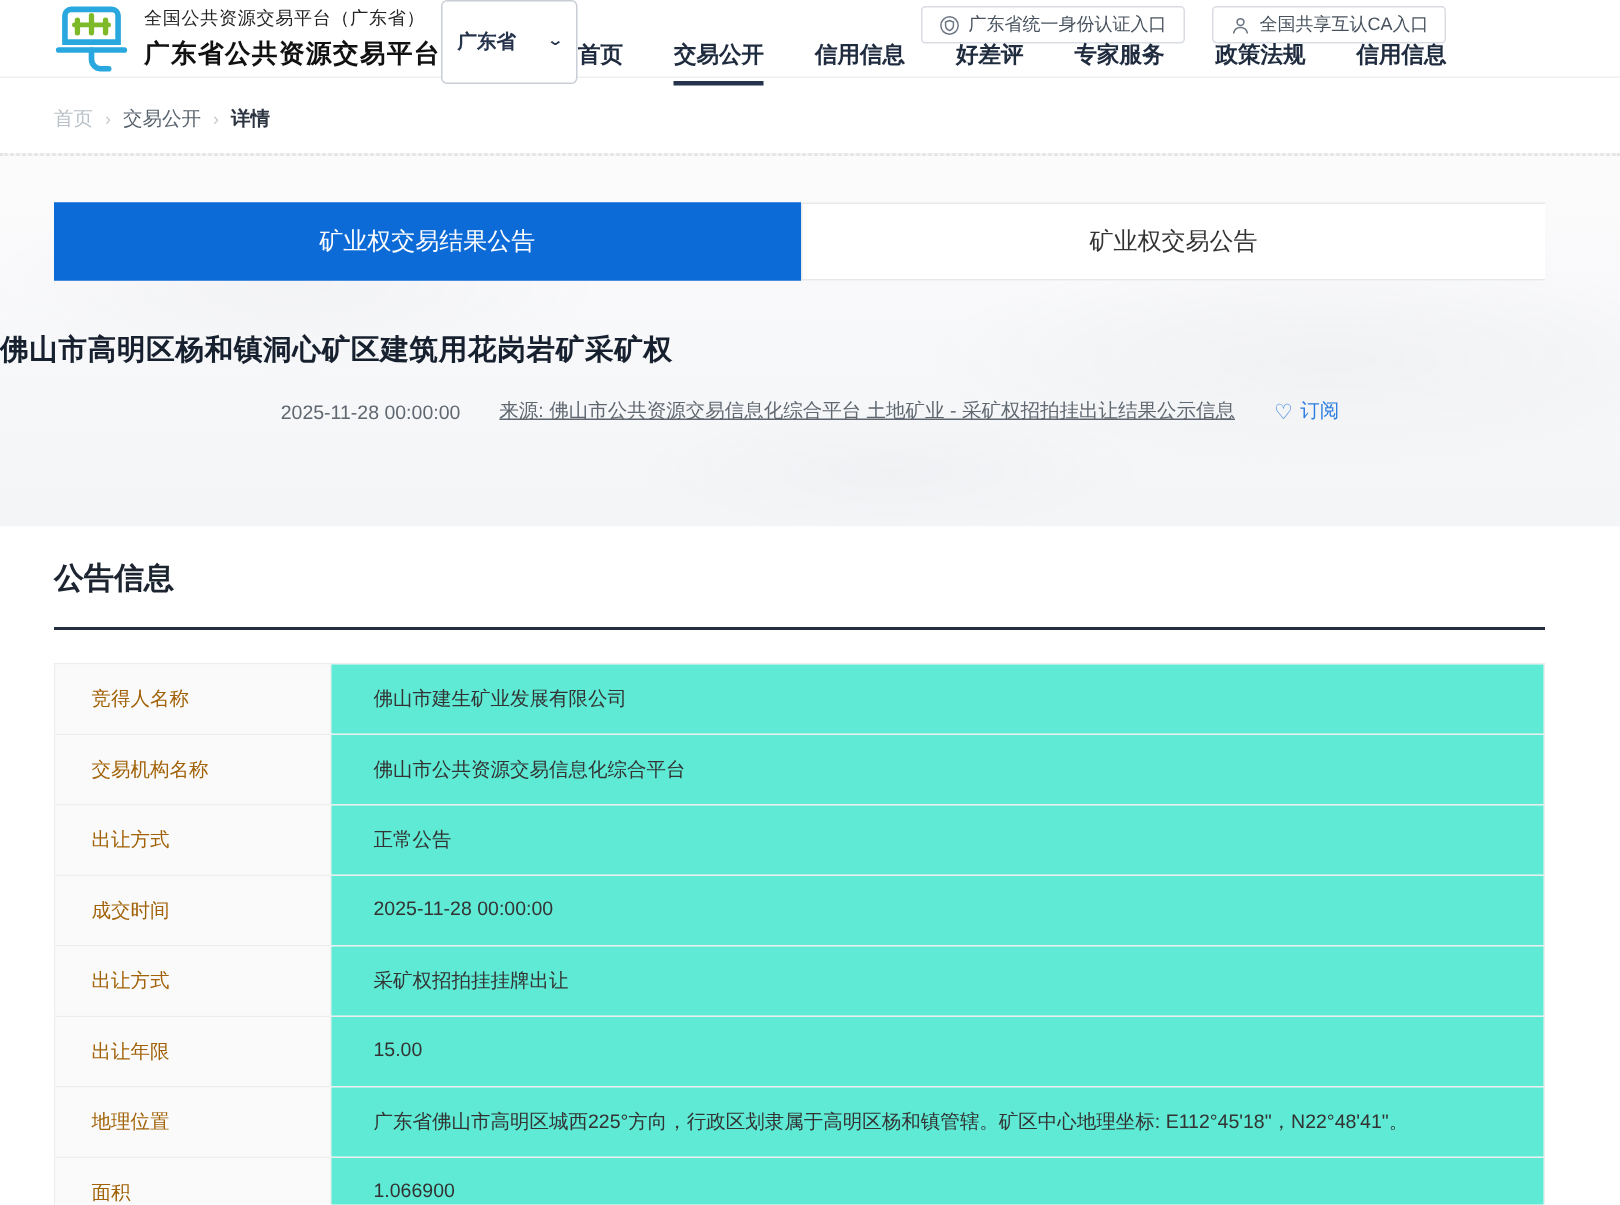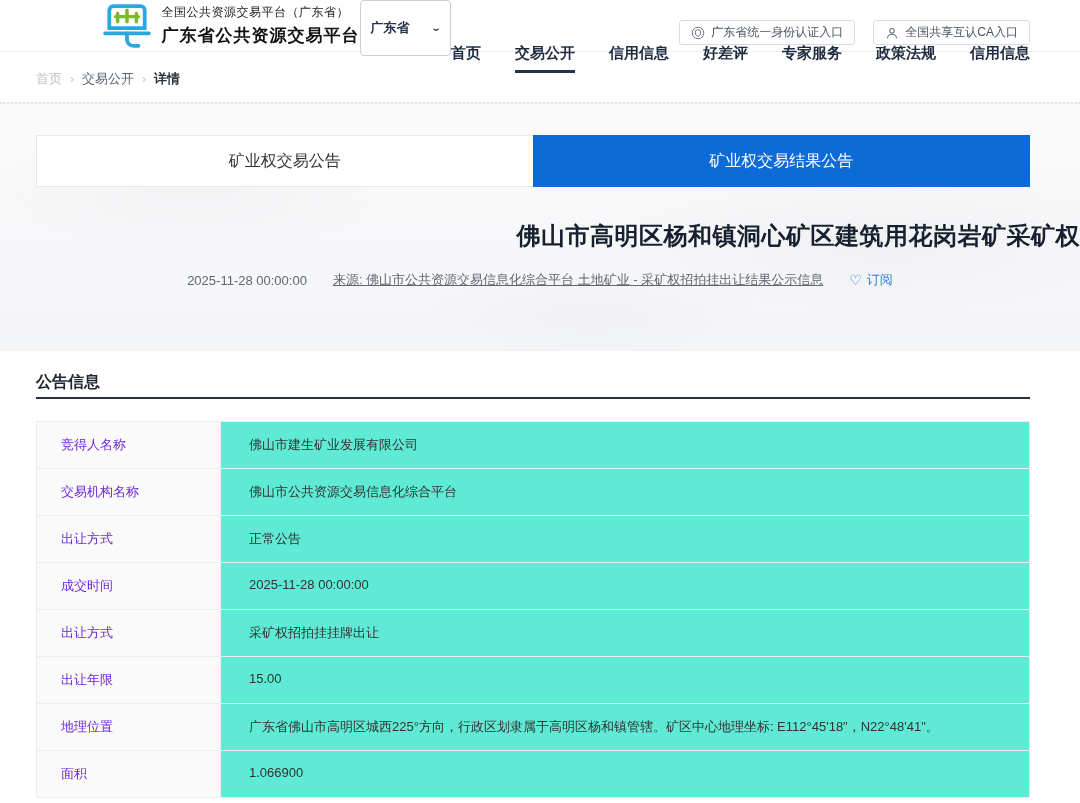--- a/index.html
+++ b/index.html
@@ -1,34 +1,34 @@
 <!DOCTYPE html>
 <html><head>
 <meta charset="utf-8">
 <style>
   * { margin: 0; padding: 0; box-sizing: border-box; }
   html, body { width: 1080px; height: 803px; overflow: hidden; background: #fff;
     font-family: "Liberation Sans", "DejaVu Sans", sans-serif; color: #333; }
 
   
-  .site-header { height: 52px; background: #fff; display: flex; justify-content: flex-end;
+  .site-header { height: 52px; background: #fff; display: flex; justify-content: flex-start;
     padding: 0 50px 0 36px; border-bottom: 1px solid #f0f0f0; }
   .header-left { display: flex; align-items: center; }
   .logo { width: 50px; height: 50px; margin-right: 10px; flex: 0 0 auto; cursor: pointer; }
   .logo svg { width: 100%; height: 100%; }
   .logo-text .small { font-size: 12px; color: #222; letter-spacing: .5px; margin-bottom: 3px; }
   .logo-text .large { font-size: 17px; font-weight: bold; color: #111; letter-spacing: 1px; }
   .region-select { margin-top: 4px; display: inline-flex; align-items: center; gap: 22px;
     border: 1px solid #c9ced6; border-radius: 4px; background: #fff; padding: 18px 10px;
     font-size: 13px; font-weight: bold; color: #25334c; cursor: pointer;
     font-family: inherit; }
   .region-select .chev { font-size: 10px; color: #25334c; line-height: 1; transform: scaleX(1.4); }
 
   .header-right { display: flex; flex-direction: column; align-items: flex-end; justify-content: space-between;
-    padding: 20px 0 0 0; }
+    padding: 4px 0 0 0; }
   .auth-row { display: flex; gap: 18px; }
   .auth-btn { display: inline-flex; align-items: center; gap: 6px; border: 1px solid #d9dde3;
     border-radius: 3px; background: #fff; padding: 3px 11px; font-size: 12px; color: #49535f;
     cursor: pointer; font-family: inherit; }
   .auth-btn svg { width: 14px; height: 14px; display: block; }
   .nav-row { display: flex; gap: 34px; align-items: flex-end; }
   .nav-item { font-size: 15px; font-weight: bold; color: #1f2b3e; padding-bottom: 10px;
     cursor: pointer; border-bottom: 3px solid transparent; line-height: 1; }
   .nav-item.active { border-bottom-color: #25334c; }
 
@@ -45,36 +45,36 @@
       radial-gradient(ellipse 320px 90px at 18% 35%, rgba(120,125,135,.045), transparent 65%),
       radial-gradient(ellipse 420px 110px at 82% 55%, rgba(120,125,135,.05), transparent 65%),
       radial-gradient(ellipse 260px 70px at 55% 85%, rgba(120,125,135,.04), transparent 65%),
       linear-gradient(#fbfbfc, #f4f5f7); }
   .tabs { display: flex; margin: 0 50px 0 36px; height: 52px; padding-top: 0; }
   .tabs-wrap { padding-top: 31px; }
   .tab { flex: 1; display: flex; align-items: center; justify-content: center;
     font-size: 16px; cursor: pointer; }
   .tab.inactive { background: #fff; color: #333; border: 1px solid #e8e8e8; border-right: none; }
   .tab.active { background: #0d6bd8; color: #fff; border: 1px solid #0d6bd8; }
-  .article-title { text-align: right; font-size: 24px; font-weight: bold; color: #16202e;
+  .article-title { text-align: left; font-size: 19px; font-weight: bold; color: #16202e;
     margin-top: 33px; letter-spacing: .5px; }
   .article-meta { display: flex; justify-content: center; align-items: center; gap: 26px;
     margin-top: 19px; font-size: 13px; color: #5f6770; }
   .meta-source { color: #5f6770; text-decoration: underline; }
   .subscribe { display: inline-flex; align-items: center; gap: 5px; color: #2b7de0; cursor: pointer; }
   .heart { font-size: 14px; line-height: 1; }
 
   
   .content { background: #fff; padding: 21px 50px 0 36px; }
-  .section-title { font-size: 16px; font-weight: bold; color: #1c2430; padding-bottom: 4px;
+  .section-title { font-size: 20px; font-weight: bold; color: #1c2430; padding-bottom: 19px;
     border-bottom: 2px solid #232f3e; }
   .info-table { margin-top: 22px; border: 1px solid #ededed; border-bottom: none; }
   .info-row { display: flex; border-bottom: 1px solid #ededed; min-height: 46px; }
   .info-label { width: 184px; flex: 0 0 184px; background: #fafafa; border-right: 1px solid #ededed;
-    padding: 14px 10px 14px 24px; font-size: 13px; color: #6d28d9; }
+    padding: 14px 10px 14px 24px; font-size: 13px; color: #a16207; }
   .info-value { flex: 1; background: #5eead4; padding: 14px 16px 14px 28px; font-size: 13px; color: #333; }
 </style>
 </head>
 <body>
 
 <header class="site-header">
   <div class="header-left">
     <div class="logo">
       <svg viewBox="0 0 48 48" fill="none">
         <path d="M11 5 h26 a4 4 0 0 1 4 4 v17 h-34 v-17 a4 4 0 0 1 4 -4 z" stroke="#29a8e0" stroke-width="3.6"></path>
@@ -130,22 +130,22 @@
     <span class="crumb first">首页</span>
     <span class="crumb-sep">›</span>
     <span class="crumb">交易公开</span>
     <span class="crumb-sep">›</span>
     <span class="crumb last">详情</span>
   </div>
 
 <div class="hero">
   <div class="tabs-wrap">
     <div class="tabs" id="tabs">
+        <div class="tab active">矿业权交易结果公告</div>
         <div class="tab inactive">矿业权交易公告</div>
-        <div class="tab active">矿业权交易结果公告</div>
       </div>
   </div>
   <h1 class="article-title">佛山市高明区杨和镇洞心矿区建筑用花岗岩矿采矿权</h1>
   <div class="article-meta">
     <span>2025-11-28 00:00:00</span>
     <span class="meta-source">来源: 佛山市公共资源交易信息化综合平台 土地矿业 - 采矿权招拍挂出让结果公示信息</span>
     <span class="subscribe">
       <span class="heart">♡</span>
       <span>订阅</span>
     </span>

